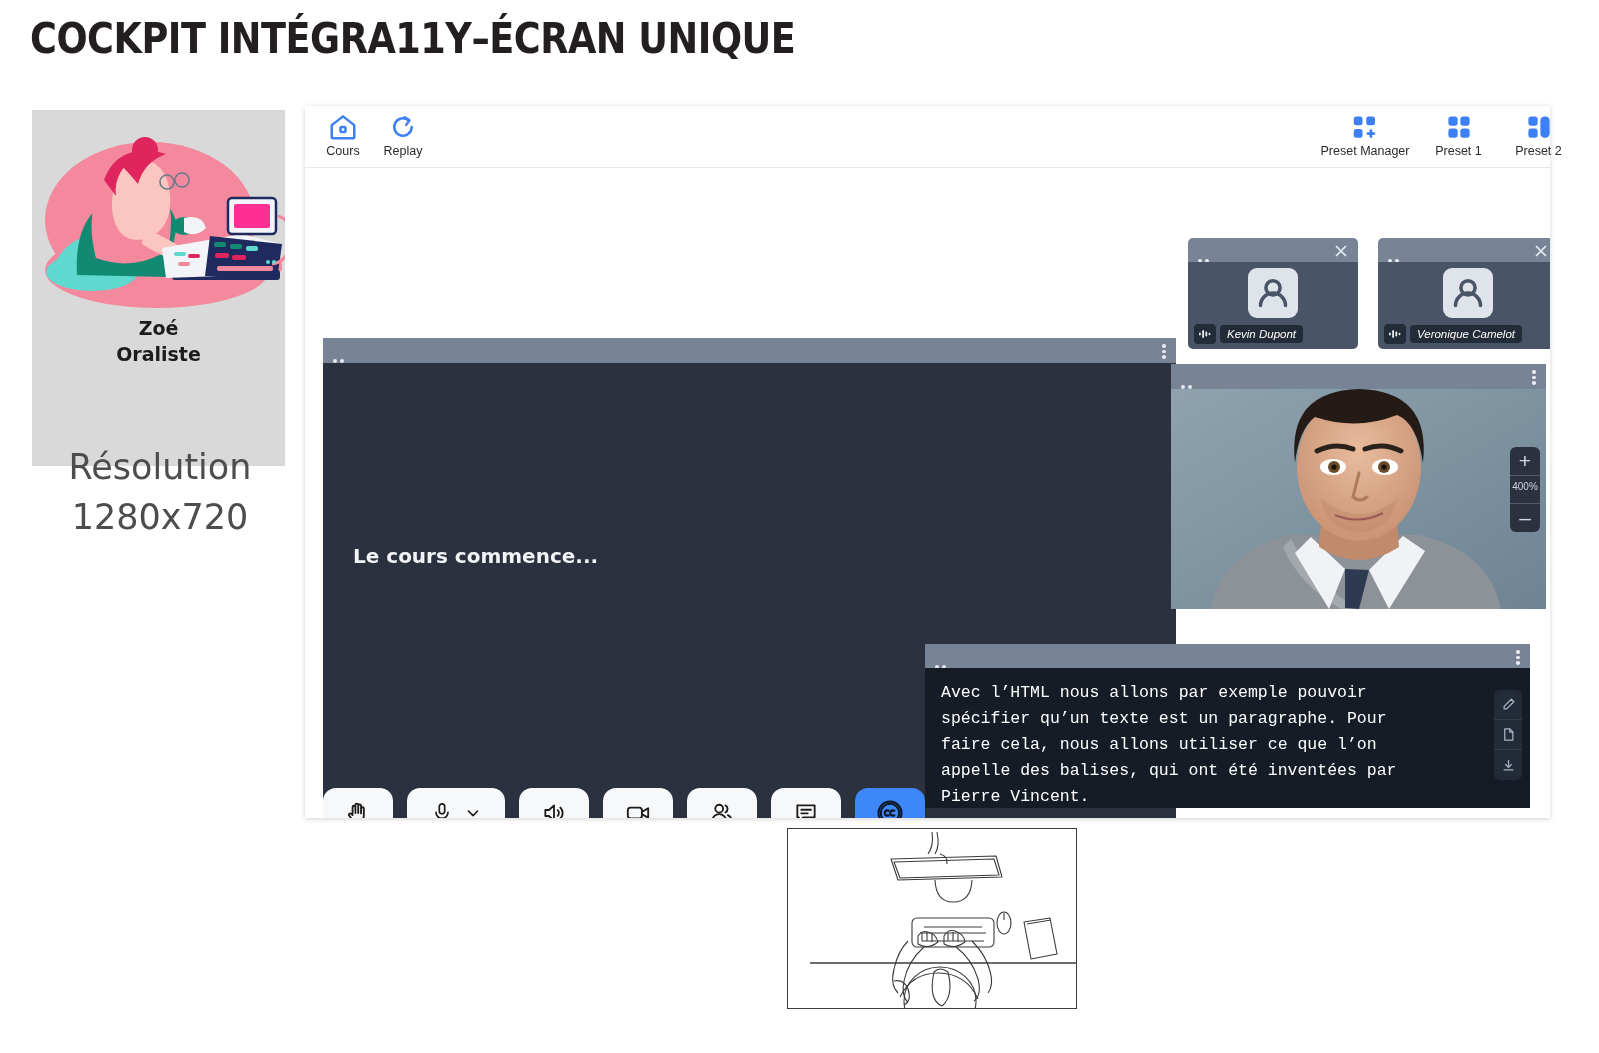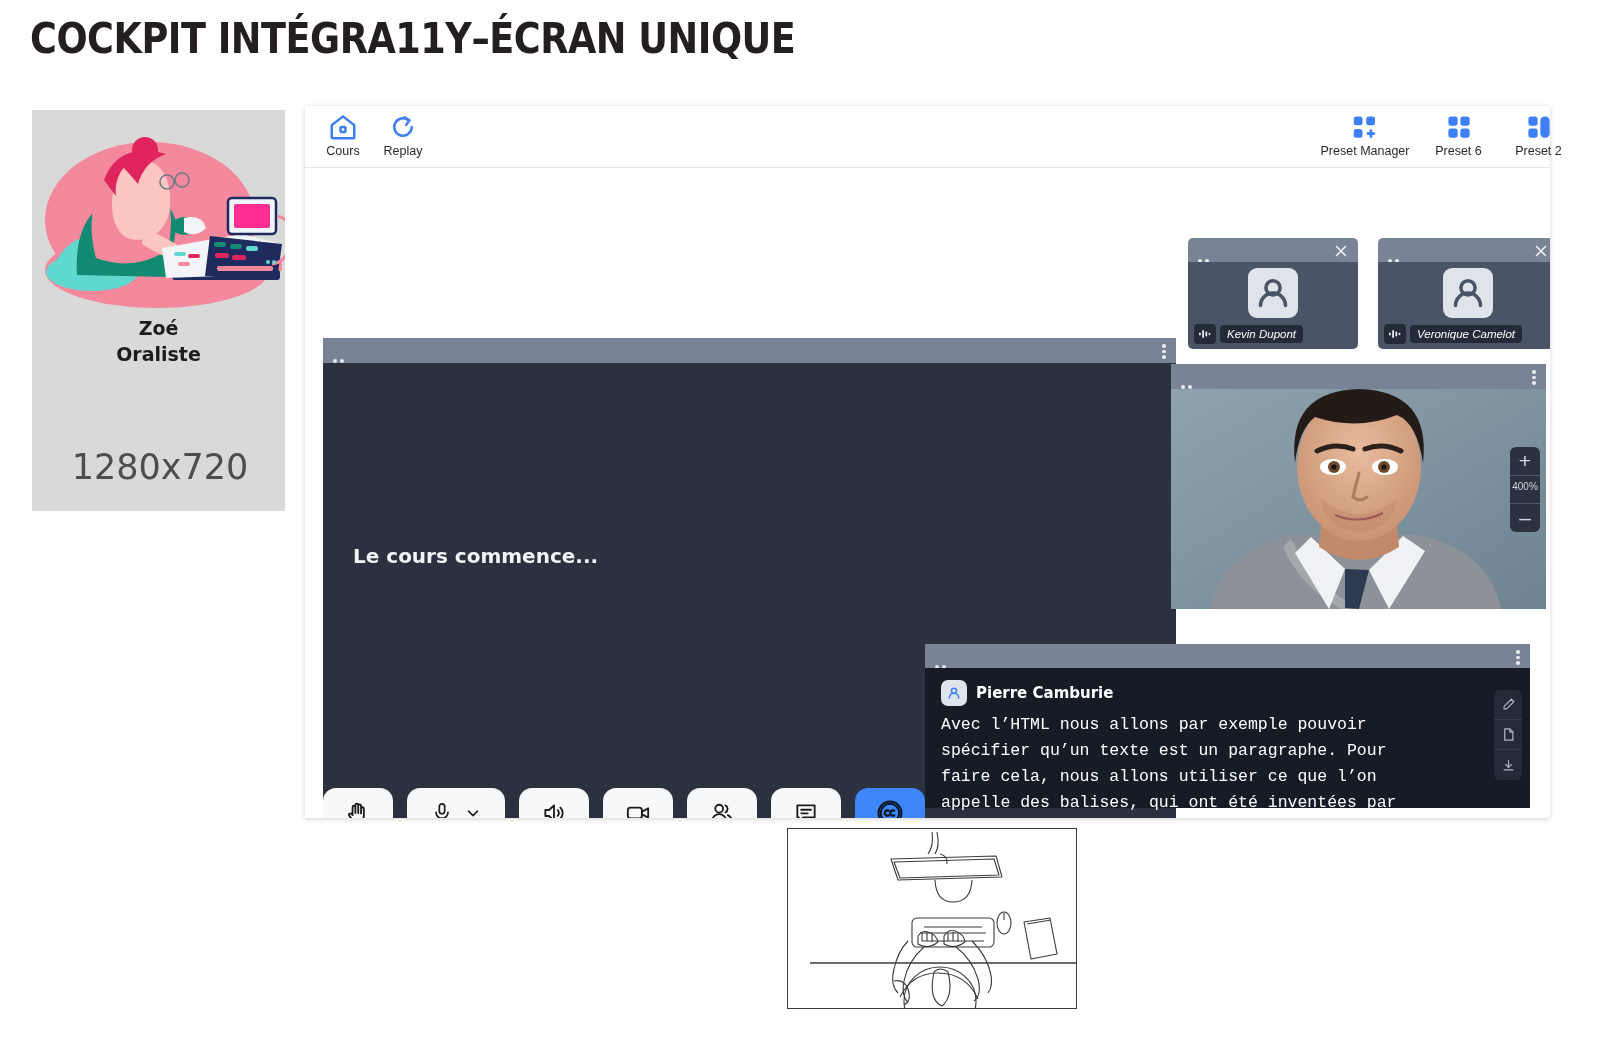--- a/index.html
+++ b/index.html
@@ -23,21 +23,21 @@
     font-stretch: condensed;
     transform: scaleX(0.97);
     transform-origin: left center;
     white-space: nowrap;
   }
 
   
   #persona-card {
     position: absolute;
     left: 32px; top: 110px;
-    width: 253px; height: 401px;
+    width: 253px; height: 356px;
     background: #d9d9d9;
   }
   #persona-illustration {
     position: absolute;
     left: 0; top: 10px;
     width: 253px; height: 195px;
   }
   #persona-name {
     position: absolute;
     left: 0; top: 205px; width: 253px;
@@ -381,20 +381,21 @@
     <ellipse cx="152" cy="106" rx="12" ry="9" fill="#128a72"></ellipse>
     <path d="M152 98 q18 -4 22 10 q-10 10 -22 4 z" fill="#f2f4f8"></path>
     <circle cx="236" cy="142" r="2" fill="#5fd9cf"></circle>
     <circle cx="242" cy="142" r="2" fill="#5fd9cf"></circle>
   </svg>
   <div id="persona-name">Zoé</div>
   <div id="persona-role">Oraliste</div>
 </div>
 
 <div id="resolution-block">
+  <div>Résolution</div>
   <div>1280x720</div>
 </div>
 
 <div id="cockpit">
 
   <div id="app-toolbar">
 
     <div class="tool-btn" id="btn-cours">
       <span class="ic">
         <svg width="30" height="30" viewBox="0 0 24 24" fill="none" stroke="#3d7ff5" stroke-width="2" stroke-linecap="round" stroke-linejoin="round">
@@ -430,21 +431,21 @@
 
     <div class="tool-btn" id="btn-preset-1">
       <span class="ic">
         <svg width="30" height="30" viewBox="0 0 24 24" fill="#3d7ff5">
           <rect x="3.5" y="3.5" width="7.4" height="7.4" rx="2.2"></rect>
           <rect x="13.1" y="3.5" width="7.4" height="7.4" rx="2.2"></rect>
           <rect x="3.5" y="13.1" width="7.4" height="7.4" rx="2.2"></rect>
           <rect x="13.1" y="13.1" width="7.4" height="7.4" rx="2.2"></rect>
         </svg>
       </span>
-      <span class="lbl">Preset 6</span>
+      <span class="lbl">Preset 1</span>
     </div>
 
     <div class="tool-btn" id="btn-preset-2">
       <span class="ic">
         <svg width="30" height="30" viewBox="0 0 24 24" fill="#3d7ff5">
           <rect x="3.5" y="3.5" width="7.4" height="7.4" rx="2.2"></rect>
           <rect x="3.5" y="13.1" width="7.4" height="7.4" rx="2.2"></rect>
           <rect x="13.1" y="3.5" width="7.4" height="17" rx="3.4"></rect>
         </svg>
       </span>
@@ -594,29 +595,20 @@
     <div class="win" id="caption-window">
       <div class="win-bar">
         <span class="grip"><i></i><i></i></span>
         <span class="kebab">
             <i></i>
             <i></i>
             <i></i>
           </span>
       </div>
       <div id="caption-body">
-        <div id="caption-speaker-row">
-          <span id="caption-avatar">
-            <svg width="18" height="18" viewBox="0 0 24 24" fill="none" stroke="#3d7ff5" stroke-width="2" stroke-linecap="round">
-              <circle cx="12" cy="9" r="3.4"></circle>
-              <path d="M5.8 18.5 a6.2 6.2 0 0 1 12.4 0"></path>
-            </svg>
-          </span>
-          <span id="caption-speaker">Pierre Camburie</span>
-        </div>
         <div id="caption-text">Avec l’HTML nous allons par exemple pouvoir spécifier qu’un texte est un paragraphe. Pour faire cela, nous allons utiliser ce que l’on appelle des balises, qui ont été inventées par Pierre Vincent.</div>
         <div id="caption-tools">
           <div class="ctool">
             <svg width="15" height="15" viewBox="0 0 24 24" fill="none" stroke="#aab4c4" stroke-width="2" stroke-linecap="round" stroke-linejoin="round">
               <path d="M16.5 3.5 l4 4 L9 19 H5 v-4 Z"></path>
             </svg>
           </div>
           <div class="ctool">
             <svg width="15" height="15" viewBox="0 0 24 24" fill="none" stroke="#aab4c4" stroke-width="2" stroke-linecap="round" stroke-linejoin="round">
               <path d="M6 3 h8 l5 5 v13 H6 Z"></path>

